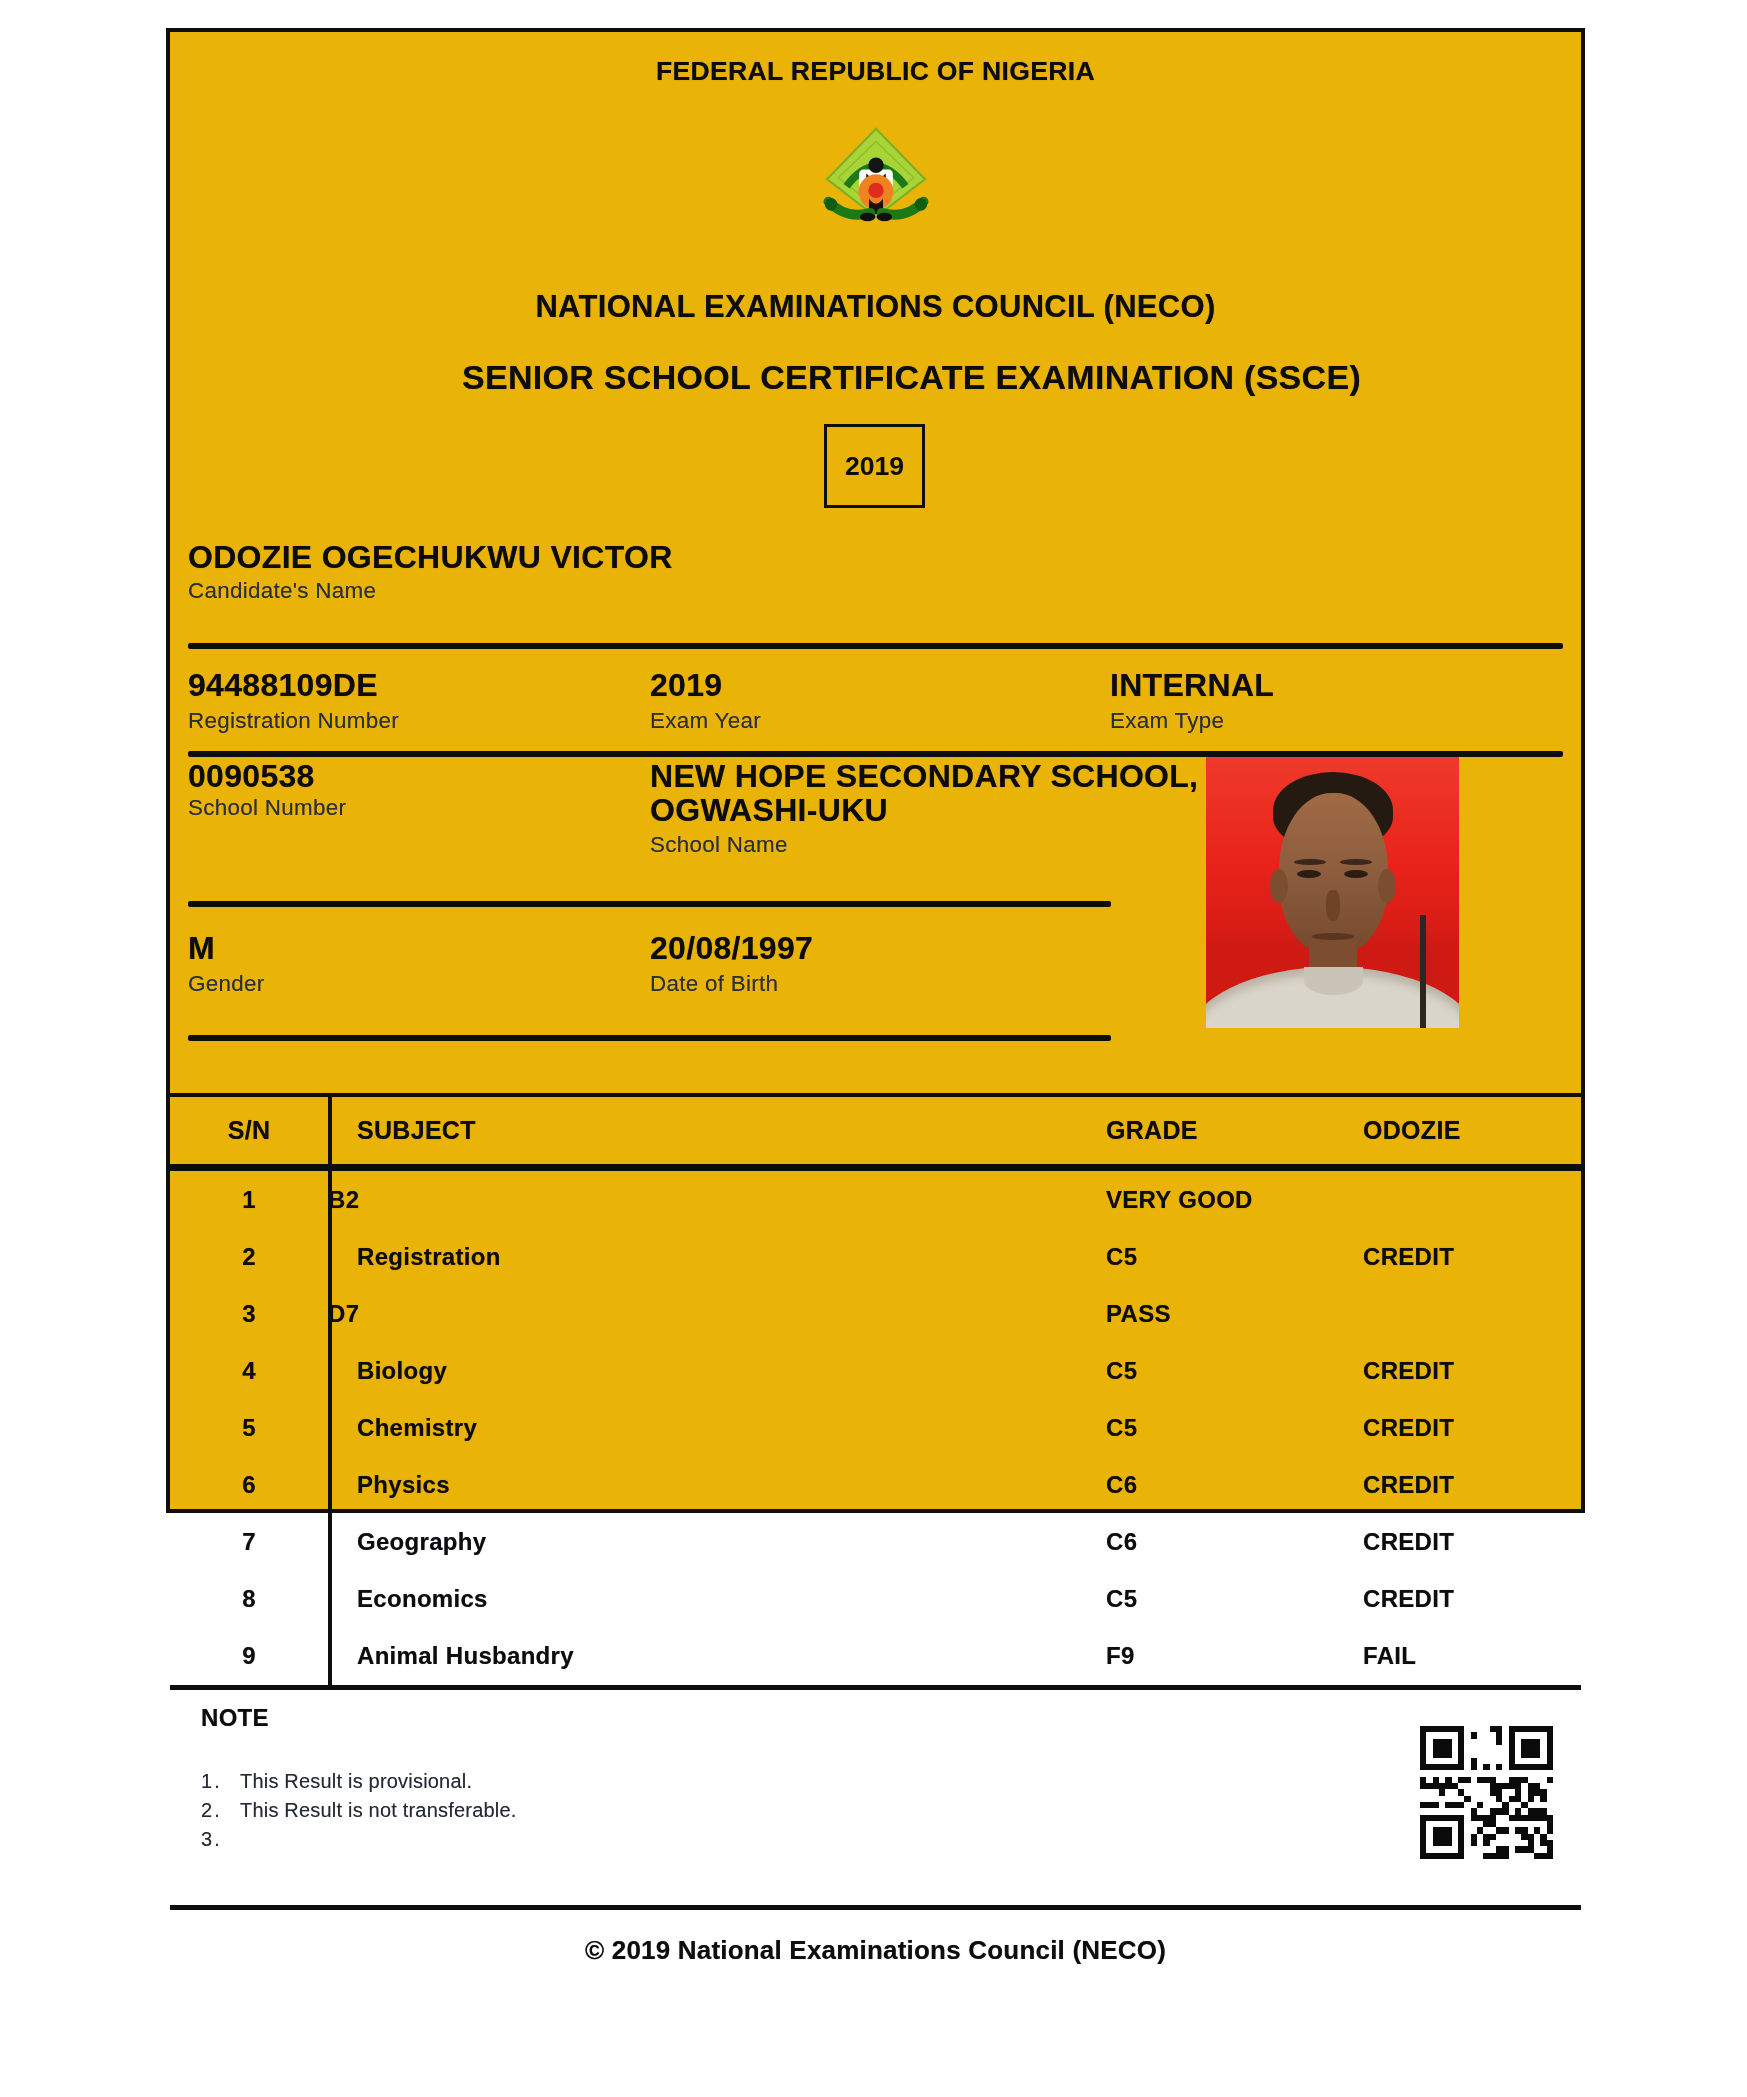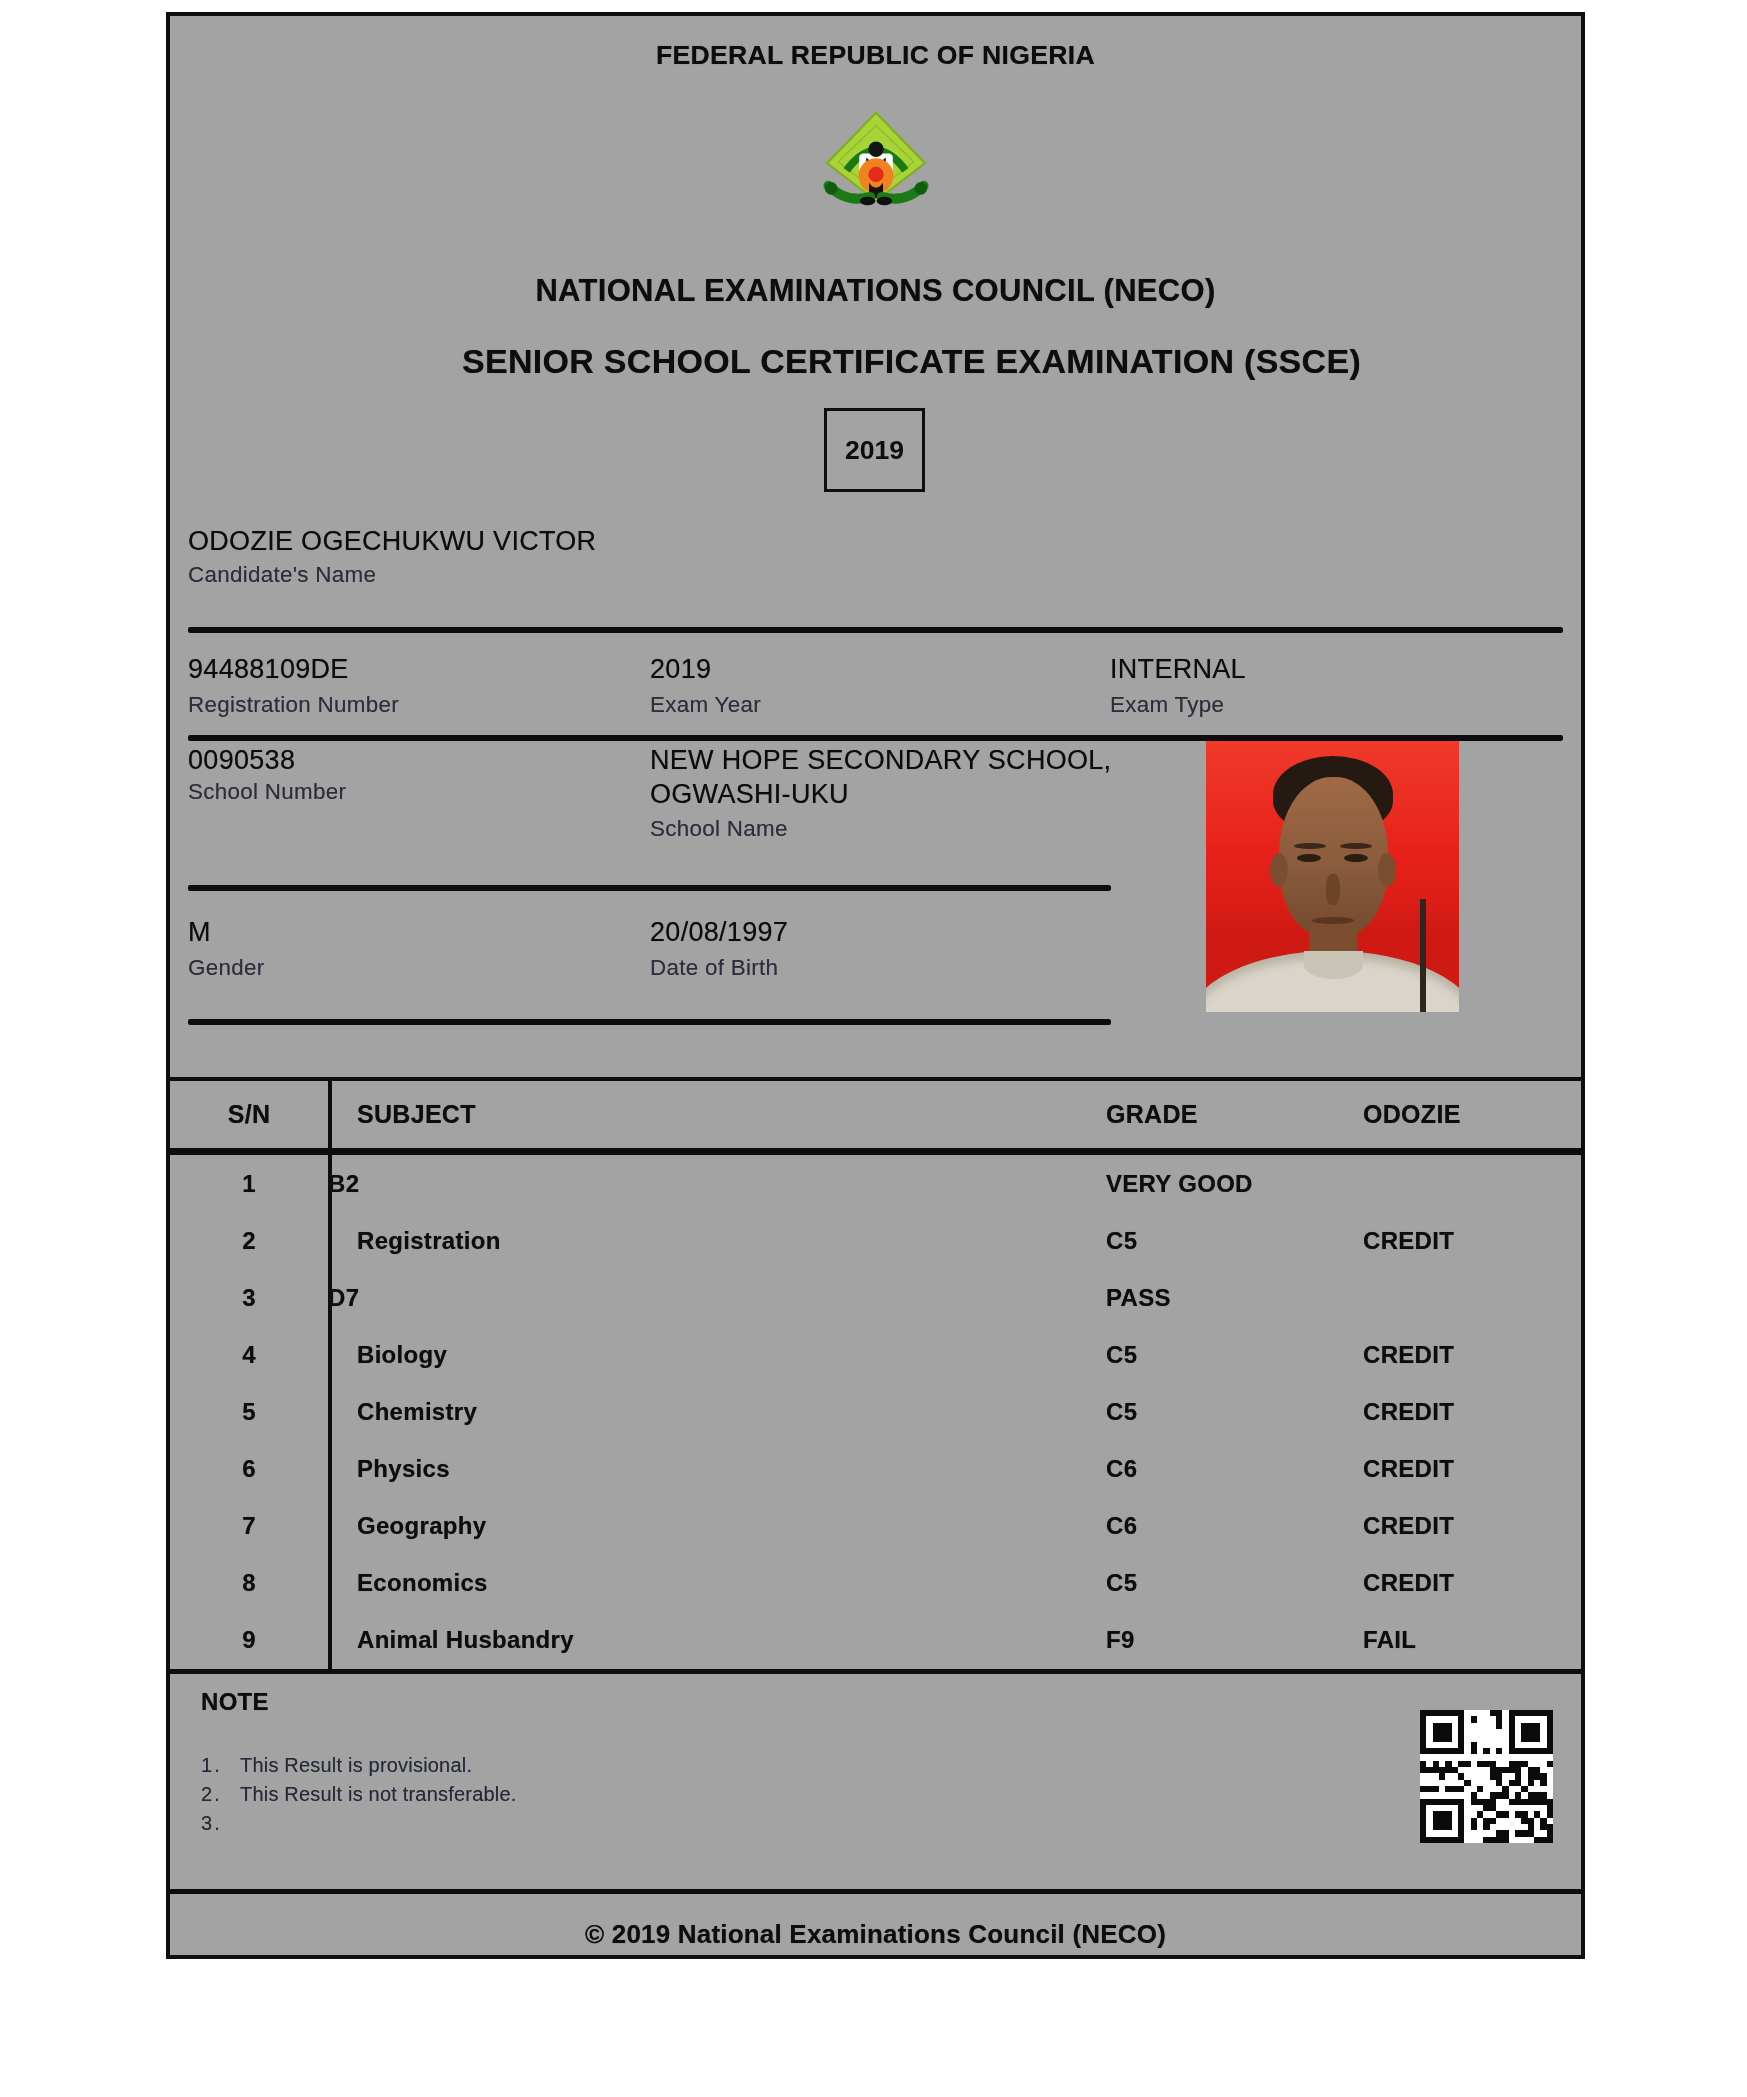--- a/index.html
+++ b/index.html
@@ -1,36 +1,36 @@
 <!DOCTYPE html>
 <html style="font-size:11.2px"><head>
 <meta charset="utf-8">
 <style>
   html,body{margin:0;padding:0;background:#ffffff;}
   .page{
     position:relative;width:1748px;height:2097px;background:#ffffff;overflow:hidden;
     font-family:"Liberation Sans","DejaVu Sans",sans-serif;color:#0d0d10;
   }
   .cert{
-    position:absolute;left:166px;top:12px;width:1419px;height:1947px;
-    border:4.9px solid #0e0e0e;box-sizing:border-box;background:#a3a3a3;
+    position:absolute;left:166px;top:28px;width:1419px;height:1485px;
+    border:4.9px solid #0e0e0e;box-sizing:border-box;background:#eab308;
   }
   
   .title1{position:absolute;top:24px;left:0;width:100%;text-align:center;
     font-size:26.6px;font-weight:700;letter-spacing:0.3px;text-shadow:0 0 0.7px rgba(0,0,0,.55);}
   .logo{position:absolute;top:94px;left:50%;transform:translateX(-50%);width:112px;height:105px;}
   .title2{position:absolute;top:257px;left:0;width:100%;text-align:center;
     font-size:31px;font-weight:700;letter-spacing:0.3px;text-shadow:0 0 0.7px rgba(0,0,0,.55);}
   .title3{position:absolute;top:326px;left:0;width:100%;text-align:center;
     font-size:34px;font-weight:700;letter-spacing:0.3px;text-shadow:0 0 0.7px rgba(0,0,0,.55);padding-left:36px;}
   .yearbox{position:absolute;left:654px;top:392px;width:101px;height:84px;box-sizing:border-box;
     border:3.5px solid #0e0e0e;display:flex;align-items:center;justify-content:center;
     font-size:26.6px;font-weight:700;}
   
-  .v{position:absolute;font-size:27px;font-weight:400;letter-spacing:0.3px;color:#0c0c0e;
+  .v{position:absolute;font-size:32px;font-weight:700;letter-spacing:0.3px;color:#0c0c0e;
      text-shadow:0 0 0.7px rgba(0,0,0,.5);white-space:nowrap;line-height:31px;}
   .l{position:absolute;font-size:22.4px;font-weight:400;letter-spacing:0.3px;color:#2b2e3b;
      text-shadow:0 0 0.3px rgba(43,46,59,.5);white-space:nowrap;line-height:28px;}
   .rule{position:absolute;height:5.6px;background:#0d0d0d;border-radius:2.1px;}
   .c1{left:18px;} .c2{left:480px;} .c3{left:940px;}
   
   .photo{position:absolute;left:1036px;top:725px;width:253px;height:271px;overflow:hidden;
     background:linear-gradient(180deg,#ef3a2b 0%,#e8221a 40%,#d91d16 62%,#cf1a14 70%);}
   .photo .hair{position:absolute;left:67px;top:15.4px;width:120px;height:77px;background:#241a12;
     border-radius:50% 50% 42% 42%;}

